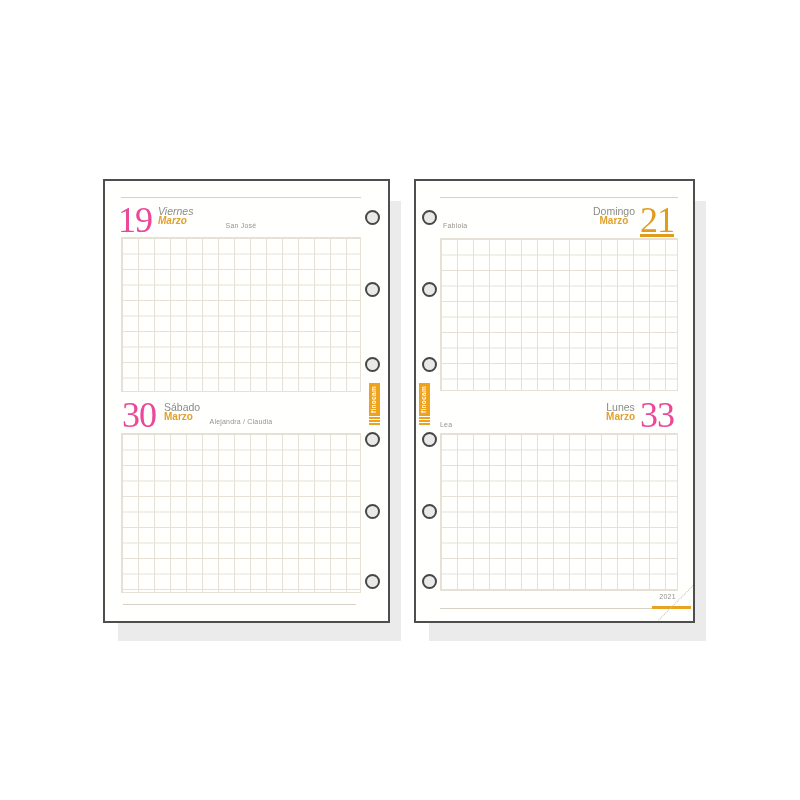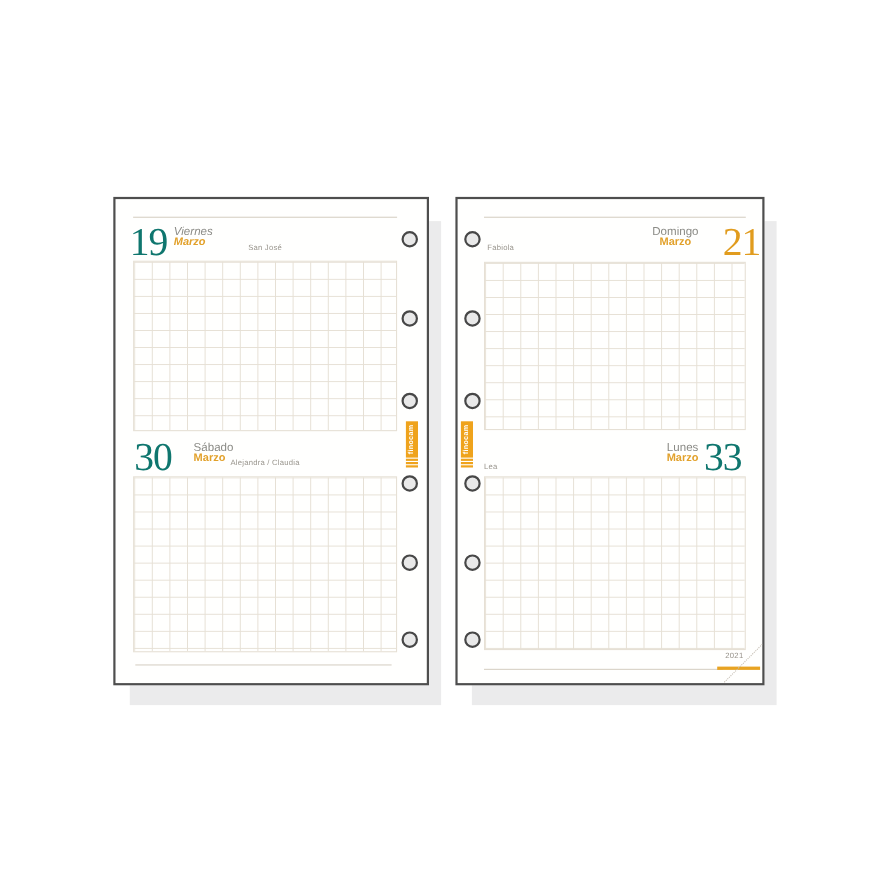--- a/index.html
+++ b/index.html
@@ -28,21 +28,21 @@
     background-image:
       linear-gradient(to right, #e6e0d5 1px, transparent 1px),
       linear-gradient(to bottom, #e6e0d5 1px, transparent 1px);
     background-size:16px 15.5px;
   }
 
   .day-num {
     position:absolute;
     font-family:"Liberation Serif", serif;
     font-size:36px; line-height:1; letter-spacing:-1px;
-    color:#0f766e;
+    color:#ec4899;
   }
   .day-num.orange { color:#e19c1e; }
 
   .day-names { position:absolute; line-height:10px; }
   .day-names .dn { font-size:10.5px; color:#8b8b86; }
   .day-names .mn { font-size:10px; font-weight:bold; color:#e2a12b; }
   .align-r { text-align:center; }
 
   .saint {
     position:absolute; font-size:7px; color:#98948c; letter-spacing:0.2px;
@@ -95,21 +95,21 @@
 
   <div class="day-num" style="left:13px; top:21px;">19</div>
   <div class="day-names" style="left:53px; top:25px;font-style:italic;">
     <div class="dn">Viernes</div>
     <div class="mn">Marzo</div>
   </div>
   <div class="saint align-r" style="left:16px; top:41px; width:240px;">San José</div>
   <div class="grid" style="left:16px; top:56px; width:240px; height:155px;"></div>
 
   <div class="day-num" style="left:17px; top:216px;">30</div>
-  <div class="day-names" style="left:71px; top:221px;">
+  <div class="day-names" style="left:59px; top:221px;">
     <div class="dn">Sábado</div>
     <div class="mn">Marzo</div>
   </div>
   <div class="saint align-r" style="left:16px; top:237px; width:240px;">Alejandra / Claudia</div>
   <div class="grid" style="left:16px; top:252px; width:240px; height:160px;"></div>
 
   <div class="rule" style="left:18px; top:423px; width:233px;"></div>
 
   <div class="hole l h1"></div>
   <div class="hole l h2"></div>
@@ -131,21 +131,21 @@
 </div>
 
 <div class="page" id="page-right">
   <div class="rule" style="left:24px; top:16px; width:238px;"></div>
 
   <div class="saint" style="left:27px; top:41px;">Fabiola</div>
   <div class="day-names align-r" style="right:58px; top:25px;">
     <div class="dn">Domingo</div>
     <div class="mn">Marzo</div>
   </div>
-  <div class="day-num orange" style="right:2px; top:21px;">21</div>
+  <div class="day-num orange" style="right:19px; top:21px;text-decoration:underline;">21</div>
   <div class="grid" style="left:24px; top:57px; width:238px; height:153px;"></div>
 
   <div class="saint" style="left:24px; top:240px;">Lea</div>
   <div class="day-names align-r" style="right:58px; top:221px;margin-left:44px;">
     <div class="dn">Lunes</div>
     <div class="mn">Marzo</div>
   </div>
   <div class="day-num" style="right:19px; top:216px;">33</div>
   <div class="grid" style="left:24px; top:252px; width:238px; height:158px;"></div>
 

